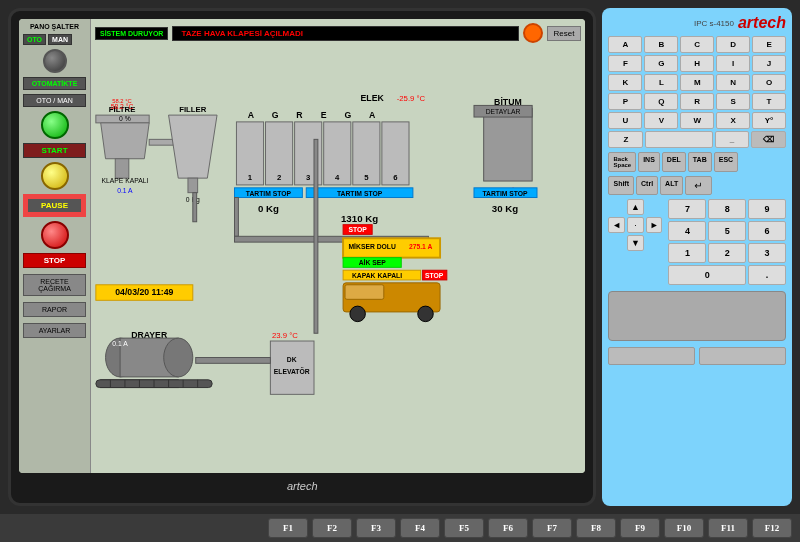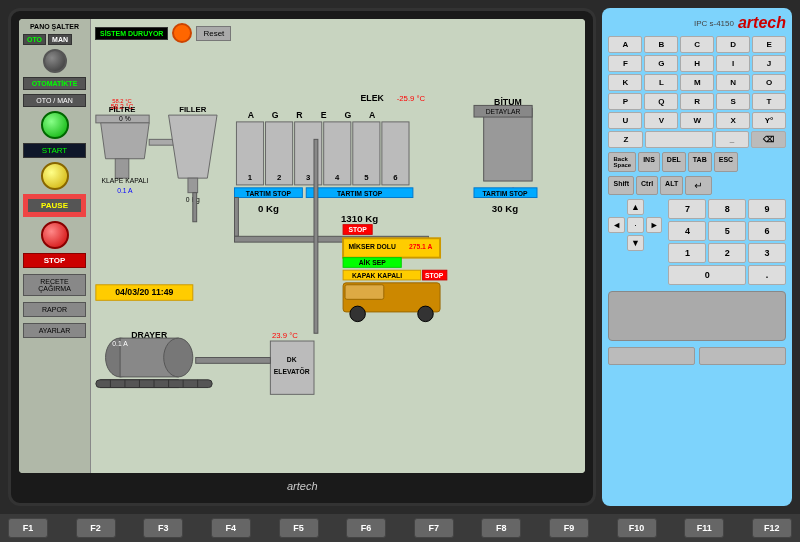--- a/index.html
+++ b/index.html
@@ -119,26 +119,26 @@
     .green-light {
       width: 28px;
       height: 28px;
       border-radius: 50%;
       background: radial-gradient(circle at 35% 35%, #88ff88, #00aa00);
       border: 2px solid #006600;
       margin: 0 auto;
     }
 
     .start-btn {
-      background: #0f172a;
+      background: #7f1d1d;
       color: #00ff00;
       border: 1px solid #333;
       padding: 2px 4px;
       font-size: 8px;
-      font-weight: normal;
+      font-weight: bold;
       text-align: center;
       cursor: pointer;
     }
 
     .yellow-light {
       width: 28px;
       height: 28px;
       border-radius: 50%;
       background: radial-gradient(circle at 35% 35%, #ffff88, #ccaa00);
       border: 2px solid #886600;
@@ -377,21 +377,22 @@
       height: 18px;
       cursor: pointer;
     }
 
     
     .function-keys {
       display: flex;
       padding: 4px 8px;
       gap: 4px;
       background: #3a3a3a;
-      justify-content: space-between;
+      justify-content: flex-end;
+      font-family: Liberation Serif, serif;
     }
 
     .fn-key {
       background: #666;
       color: #fff;
       border: 1px solid #444;
       border-radius: 3px;
       font-size: 9px;
       font-weight: bold;
       padding: 4px 8px;
@@ -434,20 +435,21 @@
         <div class="stop-btn">STOP</div>
         <div class="sidebar-action-btn">RECETE<br>ÇAĞIRMA</div>
         <div class="sidebar-action-btn">RAPOR</div>
         <div class="sidebar-action-btn">AYARLAR</div>
       </div>
 
       <div class="screen-main">
 
         <div class="status-bar">
           <div class="sistem-duruyor">SİSTEM DURUYOR</div>
+          <div class="alarm-text">TAZE HAVA KLAPESİ AÇILMADI</div>
           <div class="alarm-icon"></div>
           <div class="reset-btn">Reset</div>
         </div>
 
         <svg class="process-svg" viewBox="0 0 510 340" xmlns="http://www.w3.org/2000/svg">
 
           <rect width="510" height="340" fill="#c8d4c0"></rect>
 
           <rect x="5" y="35" width="55" height="8" fill="#aaa" stroke="#666" stroke-width="1"></rect>
           <text x="32" y="32" font-size="8" font-weight="bold" text-anchor="middle" fill="#000">FİLTRE</text>

